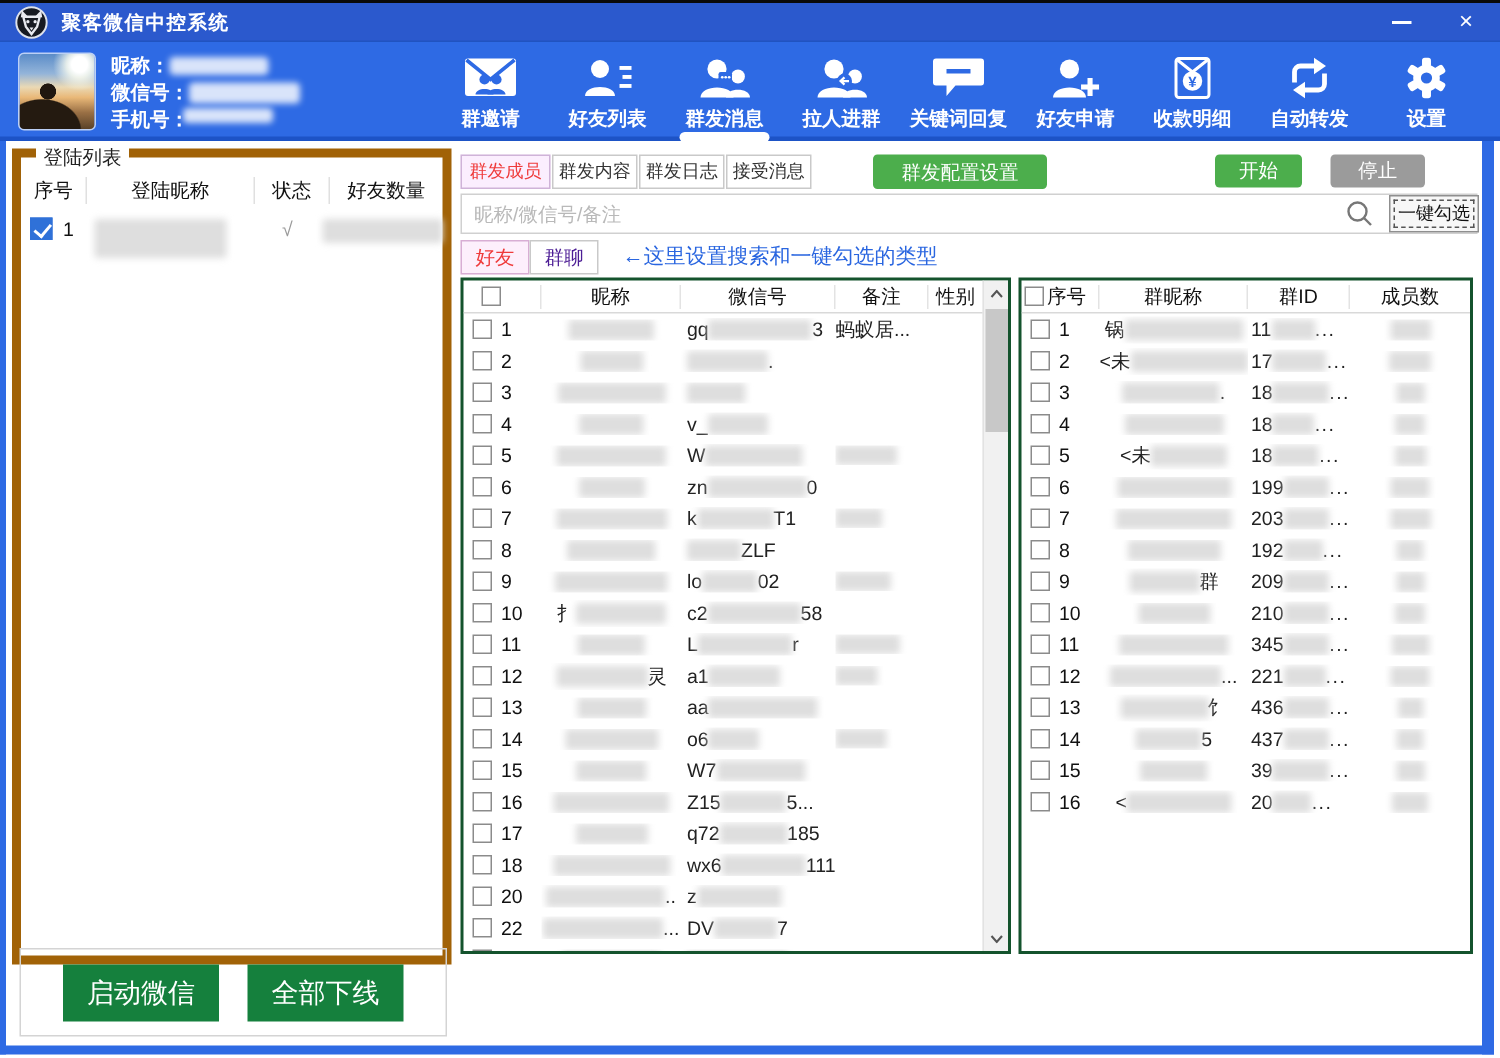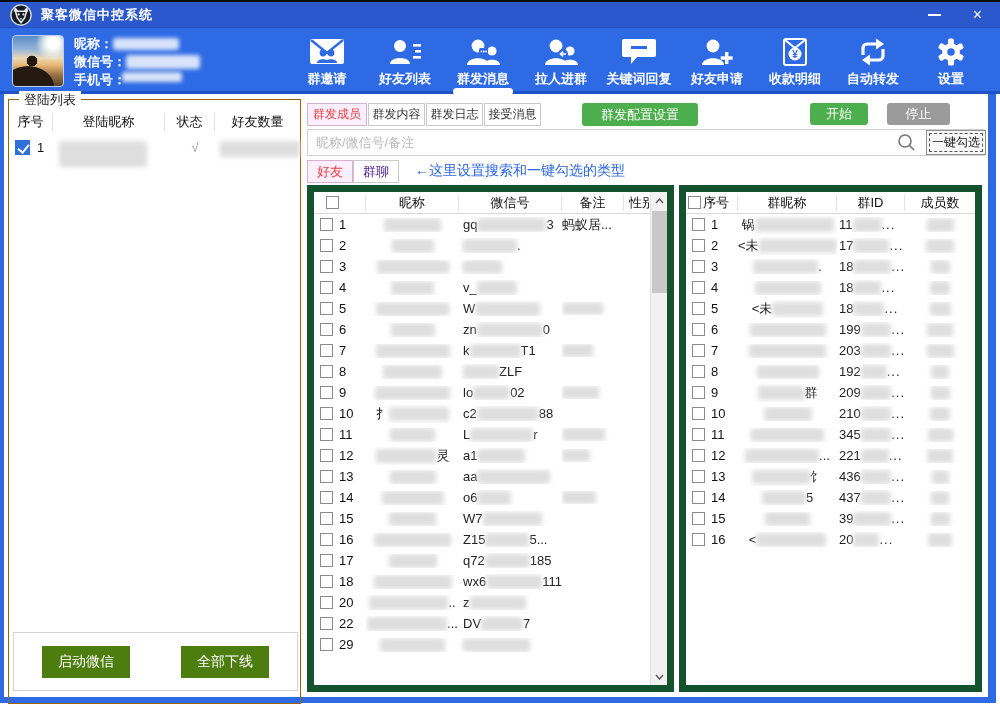--- a/index.html
+++ b/index.html
@@ -25,50 +25,50 @@
 .pblob{display:inline-block;background:rgba(255,255,255,.82);border-radius:3px;filter:blur(2px);}
 .nav{position:absolute;right:10px;top:4px;display:flex;}
 .nav-item{width:78px;display:flex;flex-direction:column;align-items:center;position:relative;padding-top:3px;cursor:pointer;}
 .nav-item .ni-icon{height:33px;display:flex;align-items:center;justify-content:center;}
 .nav-item .ni-label{color:#fff;font-size:13px;font-weight:bold;margin-top:2px;white-space:nowrap;}
 .nav-item.active::after{content:"";position:absolute;left:9px;right:9px;bottom:-7px;height:7px;background:#fff;border-radius:4px;}
 
 .content{flex:1;display:flex;background:#fff;border-left:4px solid #2e6ae4;border-right:8px solid #2e6ae4;border-bottom:6px solid #2e6ae4;margin-right:4px;margin-bottom:2px;position:relative;}
 
 .left{width:301px;flex:0 0 auto;position:relative;}
-.login-group{position:absolute;left:4px;top:5px;width:293px;height:605px;border:1px solid #a16207;}
+.login-group{position:absolute;left:4px;top:5px;width:293px;height:544px;border:6px solid #a16207;}
 .login-legend{position:absolute;top:-9px;left:10px;background:#fff;padding:0 5px;font-size:13px;color:#222;}
 .lg-header{display:flex;height:28px;align-items:center;margin-top:8px;font-size:13px;color:#111;}
 .lg-header .hc{display:flex;align-items:center;justify-content:center;height:18px;border-right:1px solid #e0e0e0;}
 .lg-header .hc:last-child{border-right:none;}
 .lg-row{display:flex;align-items:flex-start;font-size:13px;color:#111;padding-top:4px;}
 .cbx{width:15px;height:15px;border:1px solid #919191;background:#fff;flex:0 0 auto;}
 .cbx.checked{background:#2f71d8;border-color:#2f71d8;position:relative;}
 .cbx.checked::after{content:"";position:absolute;left:4px;top:1px;width:5px;height:9px;border:solid #fff;border-width:0 2px 2px 0;transform:rotate(40deg);}
 .blob{display:inline-block;background:#dedede;border-radius:2px;filter:blur(2.5px);vertical-align:middle;}
 .btn-box{position:absolute;left:9px;top:538px;width:285px;height:59px;border:1px solid #d4d4d4;display:flex;align-items:center;justify-content:space-between;padding:0 28px;}
-.green-btn{background:#4d7c0f;color:#fff;border:none;border-radius:0;font-size:14px;padding:7px 16px;cursor:pointer;}
+.green-btn{background:#15803d;color:#fff;border:none;border-radius:0;font-size:18px;padding:7px 16px;cursor:pointer;}
 
 .main{flex:1;position:relative;}
 .tab{position:absolute;top:9px;height:23px;border:1px solid #c9c9c9;background:#fff;font-size:12px;color:#333;display:flex;align-items:center;justify-content:center;padding:0 2px;white-space:nowrap;cursor:pointer;}
 .tab.active{background:#fbeefe;color:#ef3b3b;border-color:#cfb3d8;}
 .cfg-btn{position:absolute;left:277px;top:9px;width:116px;height:23px;background:#4cae4c;color:#fff;border:none;border-radius:3px;font-size:13px;cursor:pointer;}
 .start-btn{position:absolute;left:505px;top:9px;width:58px;height:22px;background:#4cae4c;color:#fff;border:none;border-radius:3px;font-size:13px;cursor:pointer;}
 .stop-btn{position:absolute;left:582px;top:9px;width:63px;height:22px;background:#9b9b9b;color:#fff;border:none;border-radius:3px;font-size:13px;cursor:pointer;}
 .search-box{position:absolute;left:2px;top:35px;width:678px;height:27px;border:1px solid #d0d0d0;display:flex;align-items:center;}
 .search-box input{border:none;outline:none;flex:1;font-size:13px;color:#333;padding:0 8px;}
 .search-box input::placeholder{color:#b9b9b9;}
 .mag{width:26px;height:20px;flex:0 0 auto;}
 .oneclick{position:absolute;right:2px;top:36px;width:60px;height:25px;background:#f7f7f7;border:1px solid #8f8f8f;font-size:12px;color:#111;position:absolute;cursor:pointer;}
 .oneclick::after{content:"";position:absolute;inset:2px;border:1px dashed #555;}
 .subtab{position:absolute;top:66px;height:23px;width:46px;border:1px solid #c9c9c9;background:#fff;font-size:13px;color:#4c1d95;display:flex;align-items:center;justify-content:center;cursor:pointer;}
 .subtab.active{background:#fdeffc;color:#ef3b3b;border-color:#d8aed4;}
 .hint{position:absolute;left:110px;top:68px;font-size:14px;color:#2a66e0;}
 
-.dtable{position:absolute;top:91px;height:507px;border:7px solid #14532d;background:#fff;overflow:hidden;}
+.dtable{position:absolute;top:91px;height:451px;border:2px solid #14532d;background:#fff;overflow:hidden;}
 .ft{left:2px;width:367px;}
 .gt{left:374px;width:303px;}
 .thead{display:flex;height:22px;border-bottom:1px solid #d9d9d9;align-items:center;font-size:13px;color:#111;}
 .thead .hc{display:flex;align-items:center;justify-content:center;height:16px;border-right:1px solid #e3e3e3;}
 .thead .hc:last-child{border-right:none;}
 .trow{display:flex;height:21px;align-items:center;font-size:13px;color:#111;}
 .trow .tc{display:flex;align-items:center;overflow:hidden;white-space:nowrap;}
 .tcbx{width:13px;height:13px;border:1px solid #8b8b8b;background:#fff;margin-left:6px;flex:0 0 auto;}
 .rownum{margin-left:6px;}
 
@@ -467,21 +467,21 @@
                 <span class="rownum">10</span>
               </div>
               <div class="tc" style="width:93px;justify-content:center">
                 <span class="frag">扌</span>
                 <span class="blob" style="width:60px;height:14px"></span>
                 <span class="frag"></span>
               </div>
               <div class="tc" style="width:103px;padding-left:4px">
                 <span class="frag">c2</span>
                 <span class="blob" style="width:62px;height:14px"></span>
-                <span class="frag">88</span>
+                <span class="frag">58</span>
               </div>
               <div class="tc" style="width:62px"></div>
               <div class="tc" style="width:36px"></div>
             </div>
             <div class="trow">
               <div class="tc" style="width:52px">
                 <span class="tcbx"></span>
                 <span class="rownum">11</span>
               </div>
               <div class="tc" style="width:93px;justify-content:center">

